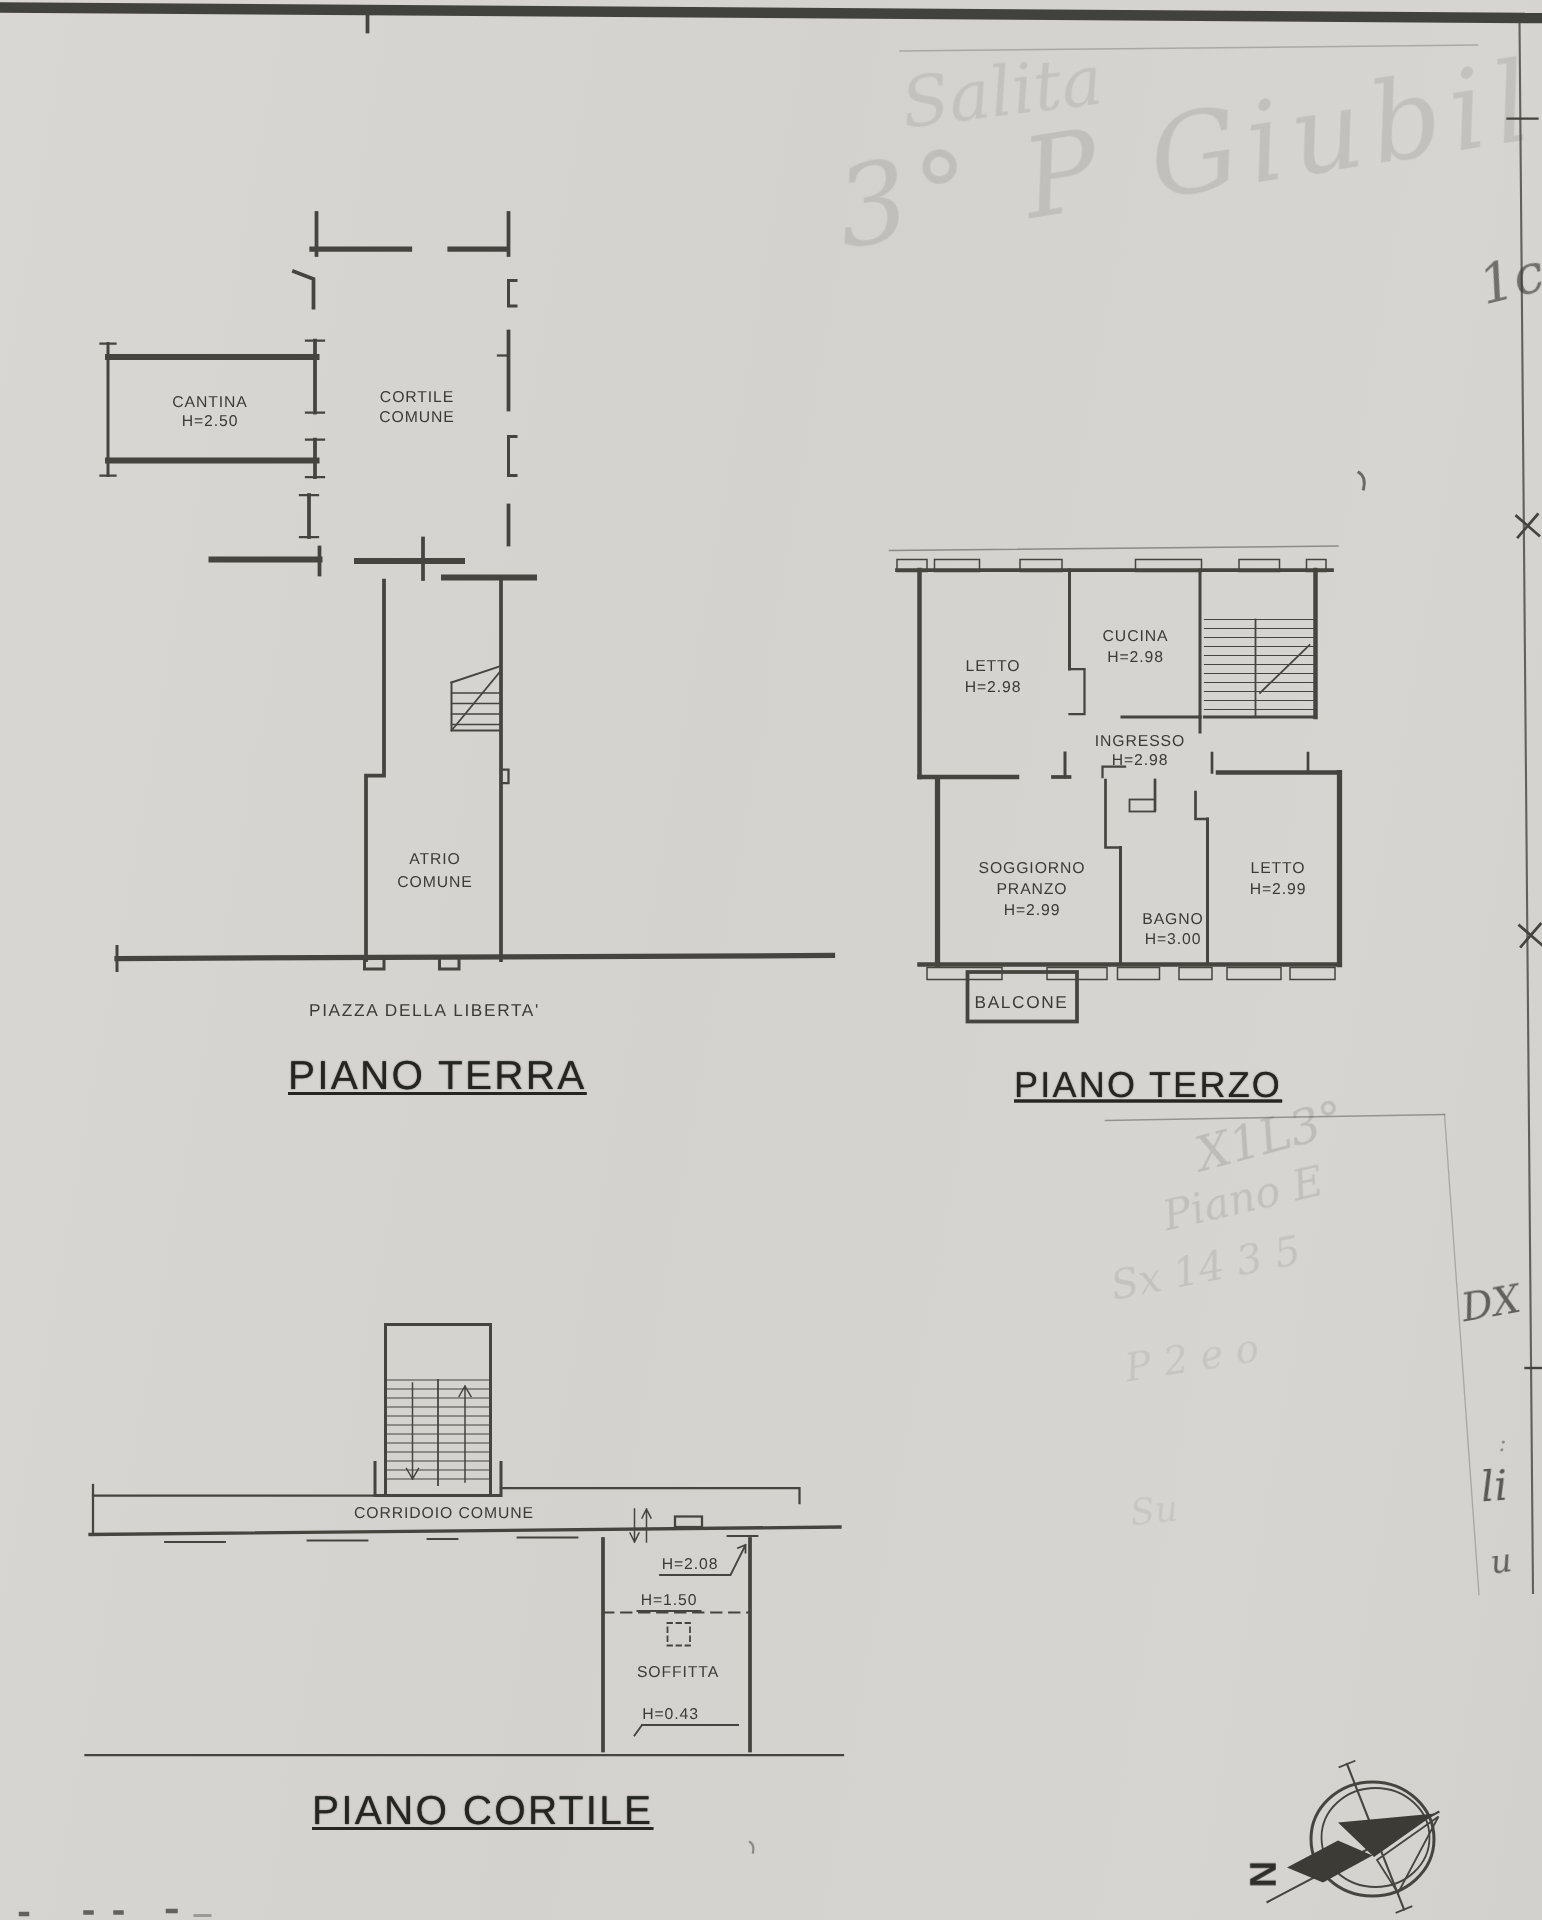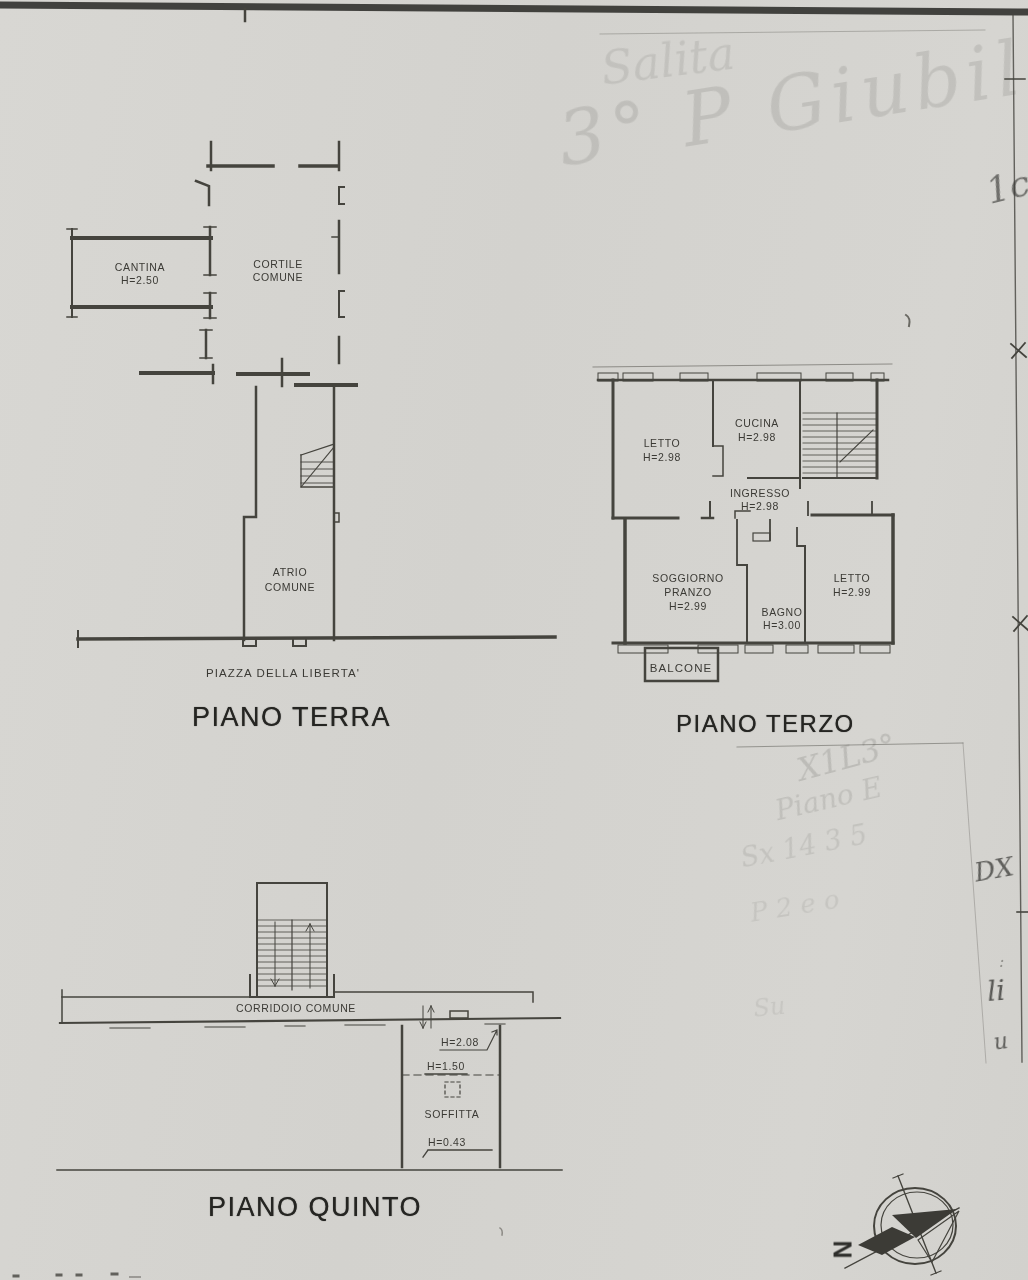--- a/index.html
+++ b/index.html
@@ -8,21 +8,21 @@
     background:linear-gradient(100deg,#d8d7d3 0%,#d3d2ce 45%,#d6d5d1 80%,#d2d1cd 100%);
     font-family:"Liberation Sans",sans-serif;
   }
   svg{position:absolute;overflow:visible;}
   svg .w{stroke:#45443e;fill:none;stroke-linecap:square;}
   svg text{fill:#3b3a35;font-family:"Liberation Sans",sans-serif;}
   .lbl{font-size:10.5px;letter-spacing:.6px;}
   .lbl-lg{font-size:11.5px;letter-spacing:1.1px;}
   .title{
     position:absolute;font-size:27px;letter-spacing:1.5px;color:#252522;
-    text-shadow:0 0 .9px rgba(35,35,32,.85);white-space:nowrap;
+    text-shadow:0 0 .9px rgba(35,35,32,.85);white-space:nowrap;text-decoration:underline;
   }
   .hw{
     position:absolute;font-family:"DejaVu Serif",serif;font-style:italic;
     color:#4e4e49;white-space:nowrap;filter:blur(.5px);transform-origin:left top;
   }
   .north{
     position:absolute;left:834px;top:1235px;font-size:25px;font-weight:700;
     color:#2e2e2b;transform:rotate(-90deg);filter:blur(.3px);
   }
 </style>
@@ -185,21 +185,21 @@
       <path d="M373,292 H437 M373,292 l-5,7" stroke-width="1.3"></path>
 
       <path d="M2,312 H507" stroke-width="1.5"></path>
     </g>
     <text class="lbl" x="241" y="154" text-anchor="middle">CORRIDOIO COMUNE</text>
     <text class="lbl" x="405" y="188" text-anchor="middle">H=2.08</text>
     <text class="lbl" x="391" y="212" text-anchor="middle">H=1.50</text>
     <text class="lbl" x="397" y="260" text-anchor="middle">SOFFITTA</text>
     <text class="lbl" x="392" y="288" text-anchor="middle">H=0.43</text>
   </svg>
-  <div class="title" style="left:208px;top:1192px">PIANO QUINTO</div>
+  <div class="title" style="left:208px;top:1192px">PIANO CORTILE</div>
 
   <svg style="left:833px;top:1168px" width="165" height="112">
     <g class="w">
       <ellipse cx="82" cy="58" rx="41" ry="38" stroke-width="2"></ellipse>
       <ellipse cx="84" cy="57" rx="36" ry="33" stroke-width="1.2"></ellipse>
       <path d="M65,8 L103,105" stroke-width="1.4"></path>
       <path d="M12,100 L126,40" stroke-width="1.4"></path>
       <path d="M60,10 l10,-4 M98,107 l10,-4" stroke-width="1.2"></path>
       <polygon points="85,72 126,43 99,94" stroke-width="1.2"></polygon>
     </g>

